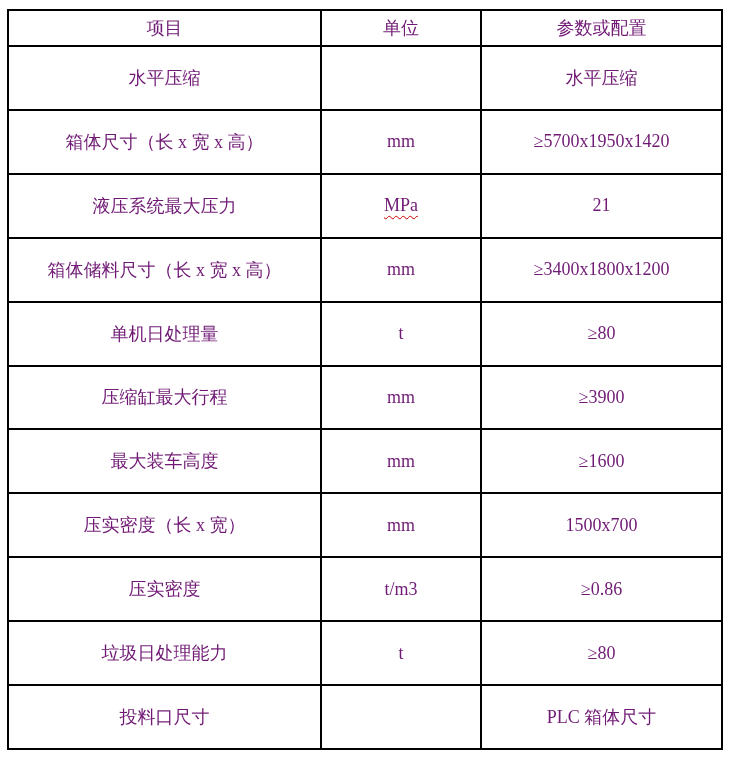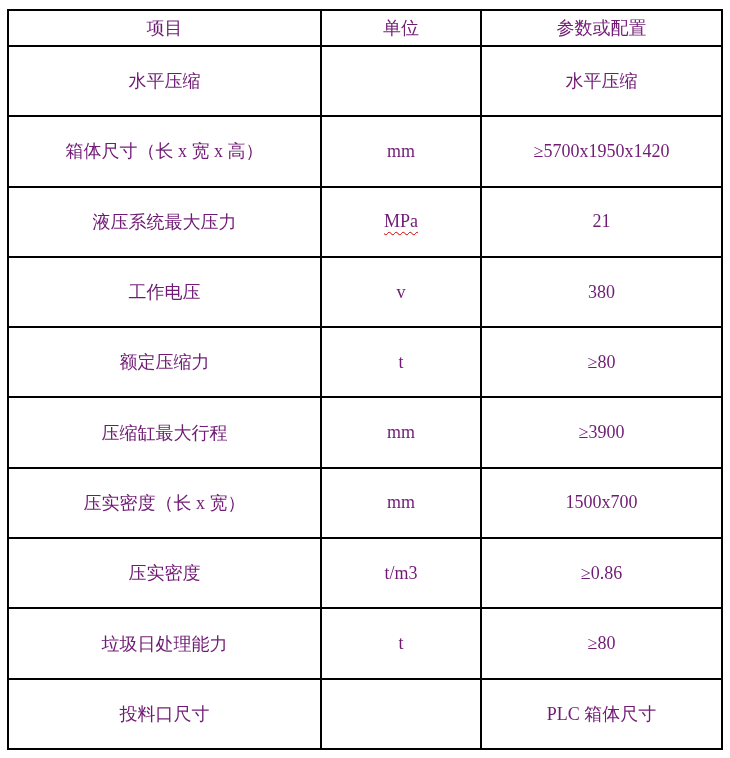--- a/index.html
+++ b/index.html
@@ -78,33 +78,38 @@
         <td>≥5700x1950x1420</td>
       </tr>
       <tr>
         <td>液压系统最大压力</td>
         <td>
           <span class="spellcheck">MPa</span>
         </td>
         <td>21</td>
       </tr>
       <tr>
-        <td>工作电压</td>
-        <td>v</td>
-        <td>380</td>
+        <td>箱体储料尺寸（长 x 宽 x 高）</td>
+        <td>mm</td>
+        <td>≥3400x1800x1200</td>
       </tr>
       <tr>
-        <td>额定压缩力</td>
+        <td>单机日处理量</td>
         <td>t</td>
         <td>≥80</td>
       </tr>
       <tr>
         <td>压缩缸最大行程</td>
         <td>mm</td>
         <td>≥3900</td>
+      </tr>
+      <tr>
+        <td>最大装车高度</td>
+        <td>mm</td>
+        <td>≥1600</td>
       </tr>
       <tr>
         <td>压实密度（长 x 宽）</td>
         <td>mm</td>
         <td>1500x700</td>
       </tr>
       <tr>
         <td>压实密度</td>
         <td>t/m3</td>
         <td>≥0.86</td>

